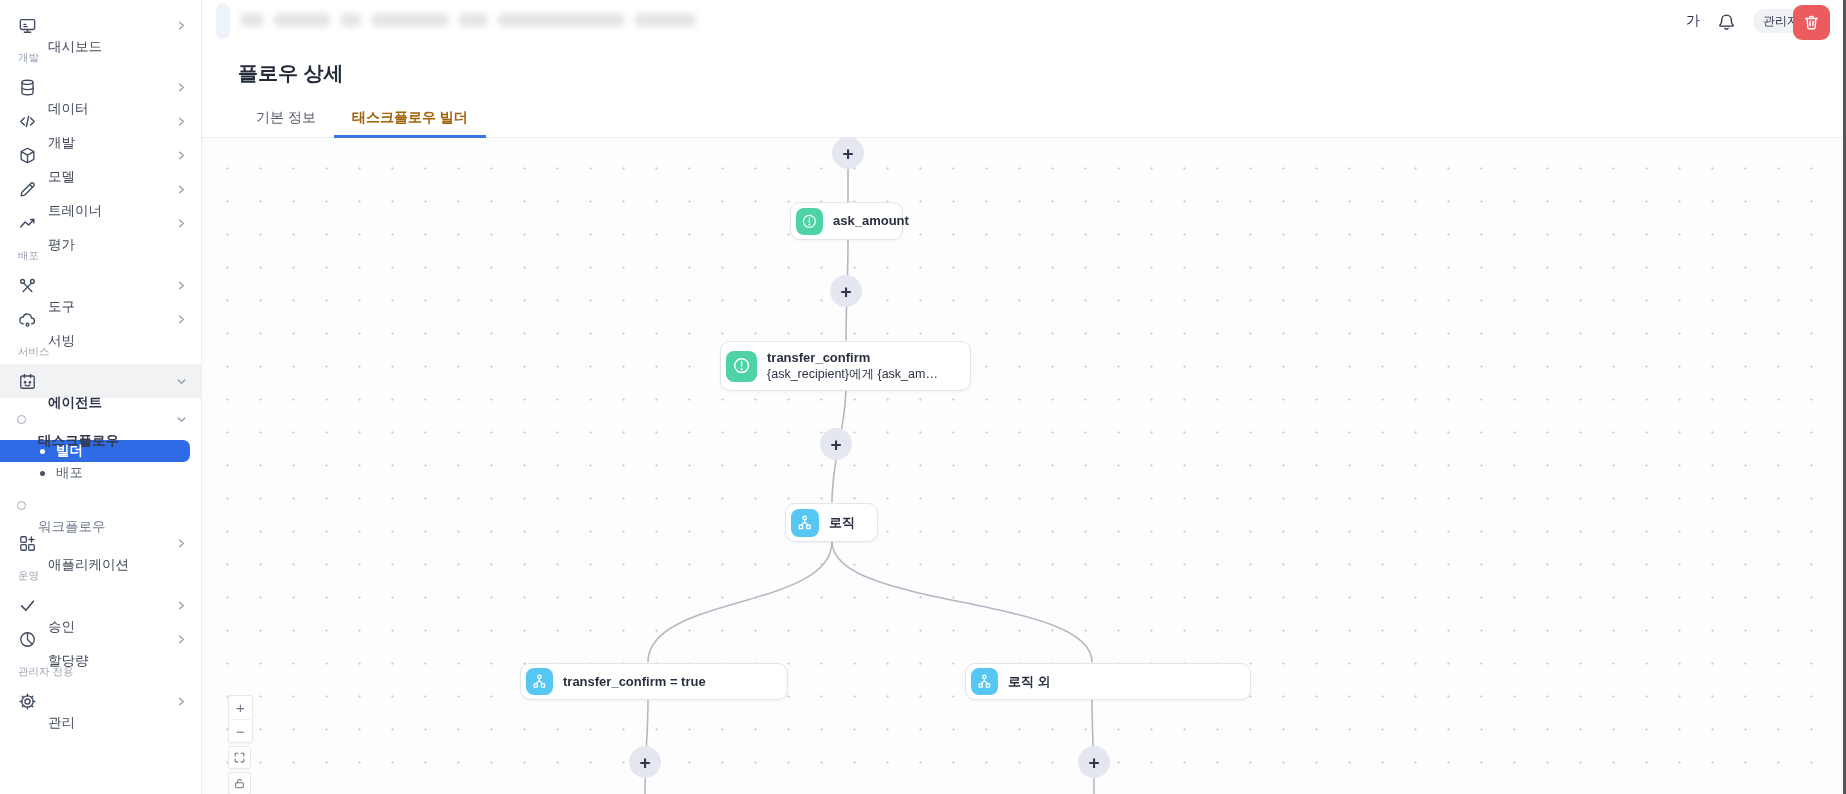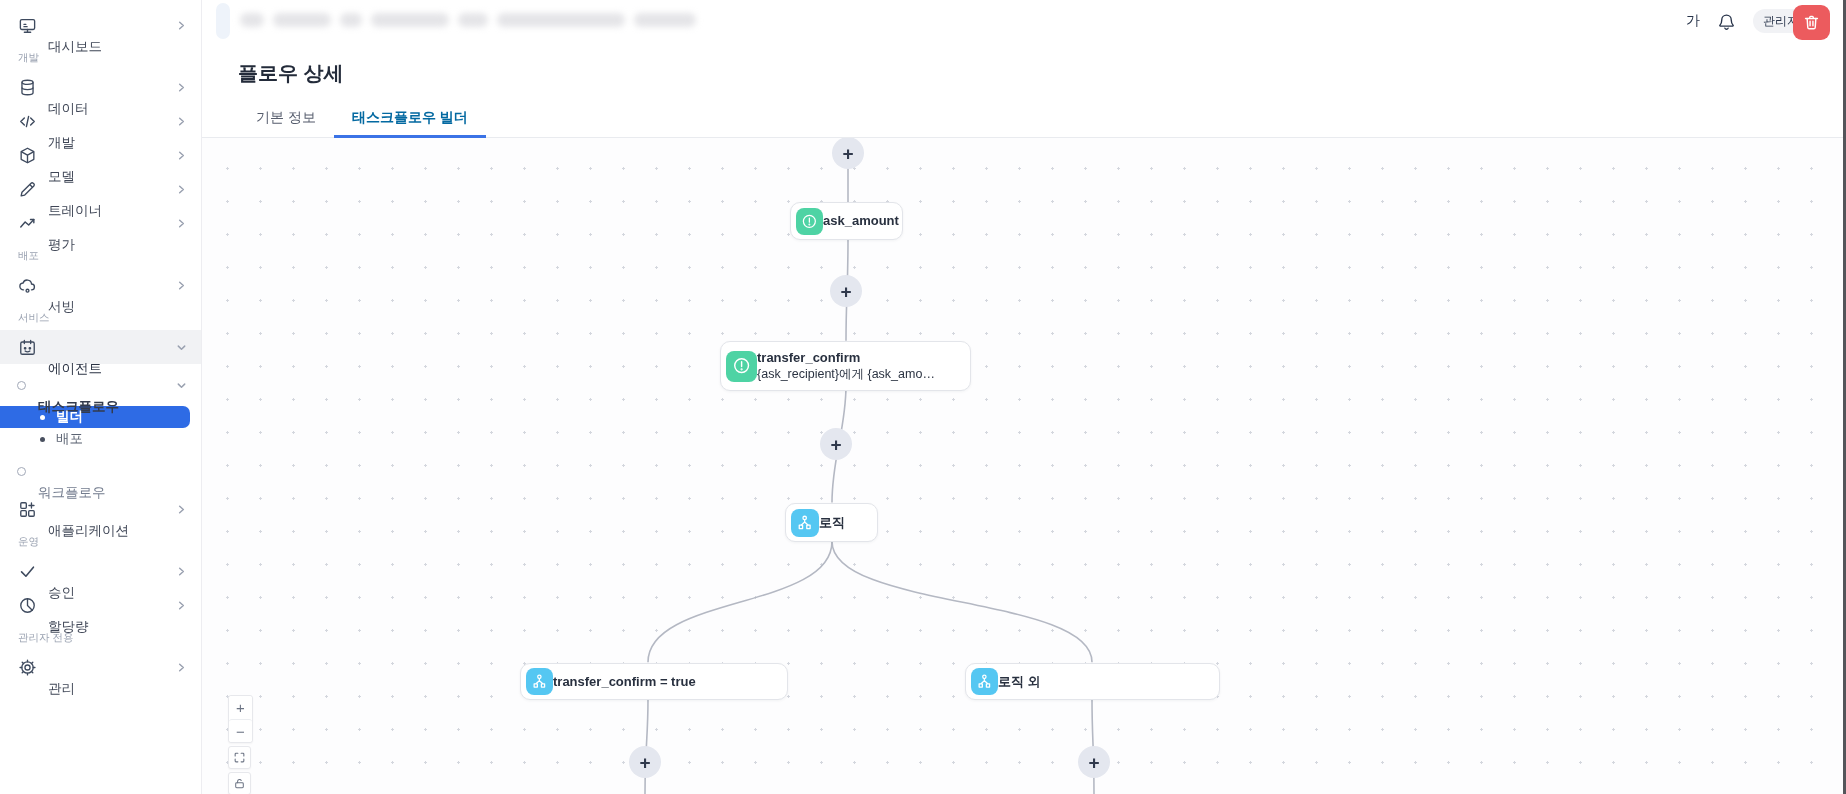--- a/index.html
+++ b/index.html
@@ -12,21 +12,21 @@
     flex:0 0 202px; position:relative; }
   .sb-logo { height:36px; display:flex; align-items:center; padding:8px 14px 0 16px; }
   .sb-logo-text { font-size:16px; font-weight:800; color:#152238; letter-spacing:-0.3px; margin-left:7px; flex:1; }
   .collapse-btn { width:17px; height:17px; color:#6a7386; cursor:pointer; }
   .sb-nav { padding-top:8px; }
   .sb-item { display:flex; align-items:center; height:34px; padding:0 14px 0 18px; cursor:pointer; }
   .sb-item.hl { background:#f1f2f4; }
   .sb-ic { width:19px; height:19px; margin-right:11px; color:#3e4a5e; flex:0 0 19px; }
   .sb-ic svg, .collapse-btn svg { width:100%; height:100%; display:block; }
   .sb-lbl { flex:1; font-size:13.5px; color:#3f4656;margin-top:44px; }
-  .sb-item.hl .sb-lbl { font-weight:400; color:#2b3344; }
+  .sb-item.hl .sb-lbl { font-weight:700; color:#2b3344; }
   .chev { width:11px; height:11px; color:#9aa1b0; }
   .chev svg { width:11px; height:11px; display:block; }
   .sb-section { height:28px; display:flex; align-items:flex-end; padding:0 18px 5px;
     font-size:10.5px; color:#9aa2b1; }
   .sb-group { display:flex; align-items:center; height:42px; padding:0 14px 0 17px; cursor:pointer; }
   .ring { width:9px; height:9px; border:1.6px solid #a2a9b8; border-radius:50%; margin-right:12px; flex:0 0 9px; }
   .sb-group .sb-lbl { font-weight:700; color:#333b4c; }
   .sb-group.dim .sb-lbl { font-weight:400; color:#737c8e; }
   .sb-sub { display:flex; align-items:center; height:22px; padding:0 14px 0 40px; cursor:pointer; font-size:13.5px; color:#5b6372; }
   .dot { width:5px; height:5px; border-radius:50%; background:#49505f; margin-right:11px; flex:0 0 5px; }
@@ -45,32 +45,32 @@
   .bell svg { width:100%; height:100%; }
   .profile-pill { height:24px; background:#f1f2f5; border-radius:13px; display:flex; align-items:center;
     gap:5px; padding:0 10px; font-size:12px; color:#273349; cursor:pointer; }
   .profile-pill svg { width:10px; height:10px; color:#5b6372; }
 
   .content-head { position:relative; }
   .page-title { font-size:20px; font-weight:700; color:#232b3a; margin:12px 0 0 36px; line-height:26px; }
   .tabs { display:flex; margin-top:15px; padding-left:36px; border-bottom:1px solid #e9ebef; }
   .tab { height:37px; display:flex; align-items:center; padding:0 18px; font-size:14px; color:#565d6d;
     cursor:pointer; border-bottom:3px solid transparent; margin-bottom:-1px; }
-  .tab.active { color:#0369a1; font-weight:700; border-bottom-color:#3b73e6; }
+  .tab.active { color:#a16207; font-weight:700; border-bottom-color:#3b73e6; }
   .trash-btn { position:absolute; top:-43px; right:16px; width:37px; height:35px; background:#ec5b5e;
     border:none; border-radius:9px; display:flex; align-items:center; justify-content:center; cursor:pointer; }
   .trash-btn svg { width:19px; height:19px; color:#fff; }
 
   
   .canvas { position:relative; flex:1; background:#fdfdfe; overflow:hidden;
     background-image:radial-gradient(#d4d7de 1.3px, transparent 1.4px);
     background-size:33px 33px; background-position:9px 14px; }
   .edges { position:absolute; inset:0; width:100%; height:100%; }
   .node { position:absolute; background:#fff; border:1px solid #e3e5ea; border-radius:10px;
-    box-shadow:0 1px 3px rgba(20,30,60,.05); display:flex; align-items:center; padding:5px 30px 5px 5px; cursor:pointer; }
+    box-shadow:0 1px 3px rgba(20,30,60,.05); display:flex; align-items:center; padding:5px 30px 5px 5px; gap:10px; cursor:pointer; }
   .node-ic { border-radius:8px; display:flex; align-items:center; justify-content:center; color:#fff; flex:0 0 auto; }
   .node-ic.teal { background:#4ed3a4; }
   .node-ic.sky { background:#55c7f2; }
   .node-ic svg { width:62%; height:62%; }
   .n-title { font-size:13px; font-weight:600; color:#28303f; line-height:16px; white-space:nowrap; }
   .n-sub { font-size:12.5px; color:#2b3342; line-height:16px; white-space:nowrap; overflow:hidden; text-overflow:ellipsis; }
   .plus-btn { position:absolute; width:32px; height:32px; border-radius:50%; background:#e4e7ef; border:none;
     color:#30394c; font-size:19px; font-weight:600; display:flex; align-items:center; justify-content:center;
     cursor:pointer; line-height:1; }
 
@@ -315,20 +315,33 @@
         <span class="sb-lbl">평가</span>
         <span class="chev">
             <svg>
               <use href="#i-chevr"></use>
             </svg>
           </span>
       </div>
 
       <div class="sb-section">배포</div>
 
+      <div class="sb-item">
+        <span class="sb-ic">
+            <svg>
+              <use href="#i-tools"></use>
+            </svg>
+          </span>
+        <span class="sb-lbl">도구</span>
+        <span class="chev">
+            <svg>
+              <use href="#i-chevr"></use>
+            </svg>
+          </span>
+      </div>
       <div class="sb-item">
         <span class="sb-ic">
             <svg>
               <use href="#i-cloud"></use>
             </svg>
           </span>
         <span class="sb-lbl">서빙</span>
         <span class="chev">
             <svg>
               <use href="#i-chevr"></use>
@@ -529,21 +542,21 @@
 
       <div class="node" style="left:318px;top:525px;width:268px;height:37px">
         <span class="node-ic sky" style="width:27px;height:27px">
             <svg>
               <use href="#i-branch"></use>
             </svg>
           </span>
         <span class="n-title">transfer_confirm = true</span>
       </div>
 
-      <div class="node" style="left:763px;top:525px;width:255px;height:37px">
+      <div class="node" style="left:763px;top:525px;width:286px;height:37px">
         <span class="node-ic sky" style="width:27px;height:27px">
             <svg>
               <use href="#i-branch"></use>
             </svg>
           </span>
         <span class="n-title">로직 외</span>
       </div>
 
       <div class="canvas-controls">
         <div class="cc-group">

